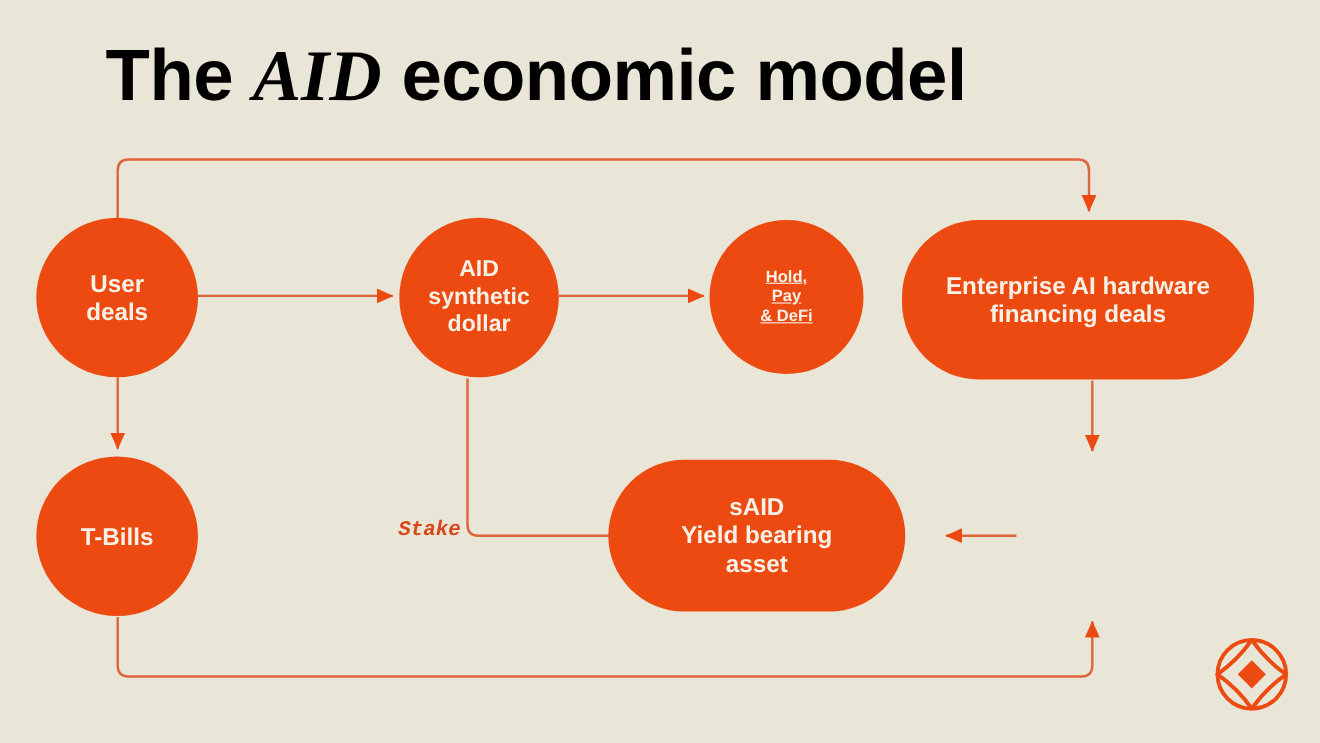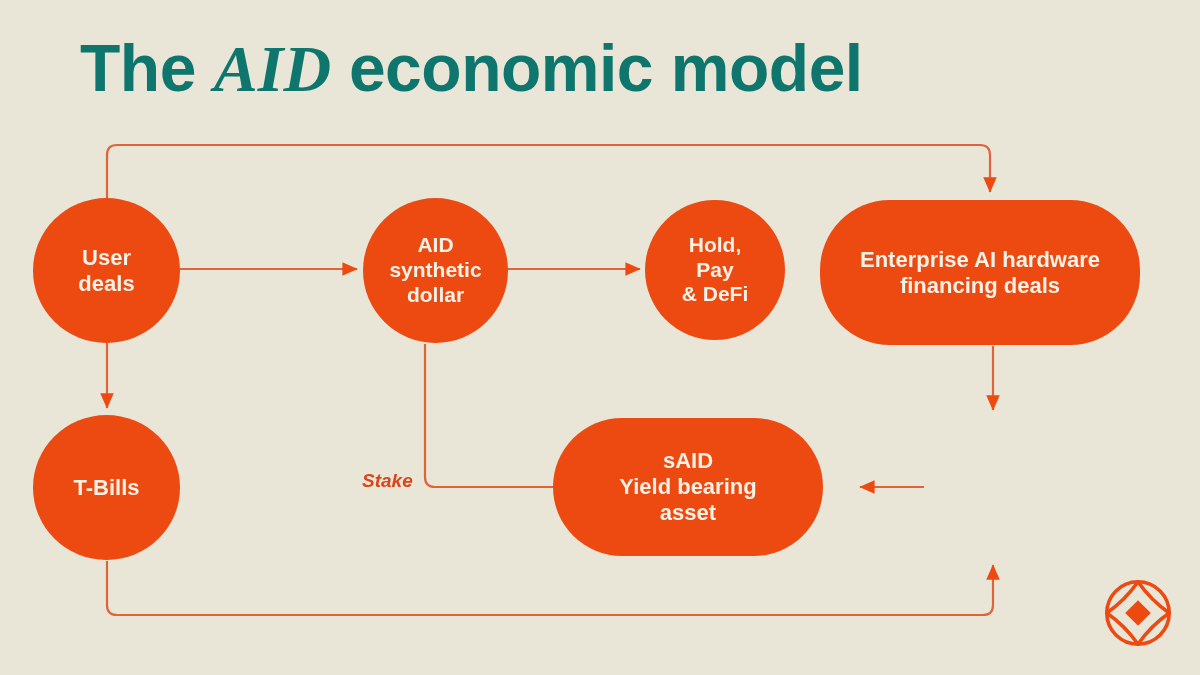--- a/index.html
+++ b/index.html
@@ -16,25 +16,25 @@
   }
   #stage {
     position: absolute;
     left: 0; top: 0;
     width: 1200px;
     height: 675px;
   }
   
   #title {
     position: absolute;
-    left: 80px;
+    left: 96px;
     top: 35px;
     font-size: 66px;
     font-weight: 700;
-    color: #0f766e;
+    color: #000000;
     letter-spacing: -0.5px;
     white-space: nowrap;
     line-height: 1.0;
   }
   #title .em {
     font-family: "Liberation Serif", serif;
     font-style: italic;
     font-weight: 700;
     letter-spacing: 0px;
   }
@@ -64,32 +64,32 @@
     font-weight: 700;
     line-height: 1.18;
     box-sizing: border-box;
   }
   .node .lbl { display: block; white-space: pre-line; }
   .circle { border-radius: 50%; }
   .pill { border-radius: 70px; }
 
   #node-user-funds      { left: 33px;  top: 198px; width: 147px; height: 145px; font-size: 22px; }
   #node-aid             { left: 363px; top: 198px; width: 145px; height: 145px; font-size: 21px; }
-  #node-hold-pay-defi   { left: 645px; top: 200px; width: 140px; height: 140px; font-size: 21px; }
+  #node-hold-pay-defi   { left: 645px; top: 200px; width: 140px; height: 140px; font-size: 15px; text-decoration: underline; }
   #node-enterprise      { left: 820px; top: 200px; width: 320px; height: 145px; font-size: 22px; align-items: center; }
   #node-tbills          { left: 33px;  top: 415px; width: 147px; height: 145px; font-size: 22px; }
   #node-said            { left: 553px; top: 418px; width: 270px; height: 138px; font-size: 22px; }
   #node-yield           { left: 925px; top: 417px; width: 138px; height: 138px; font-size: 22px; }
 
   
   #stake-label {
     position: absolute;
     left: 362px;
     top: 470px;
-    font-family: Liberation Sans, sans-serif;
+    font-family: Liberation Mono, monospace;
     font-style: italic;
     font-weight: 700;
     font-size: 19px;
     color: #D8461A;
     white-space: nowrap;
   }
   
   #logo {
     position: absolute;
     left: 1098px;

